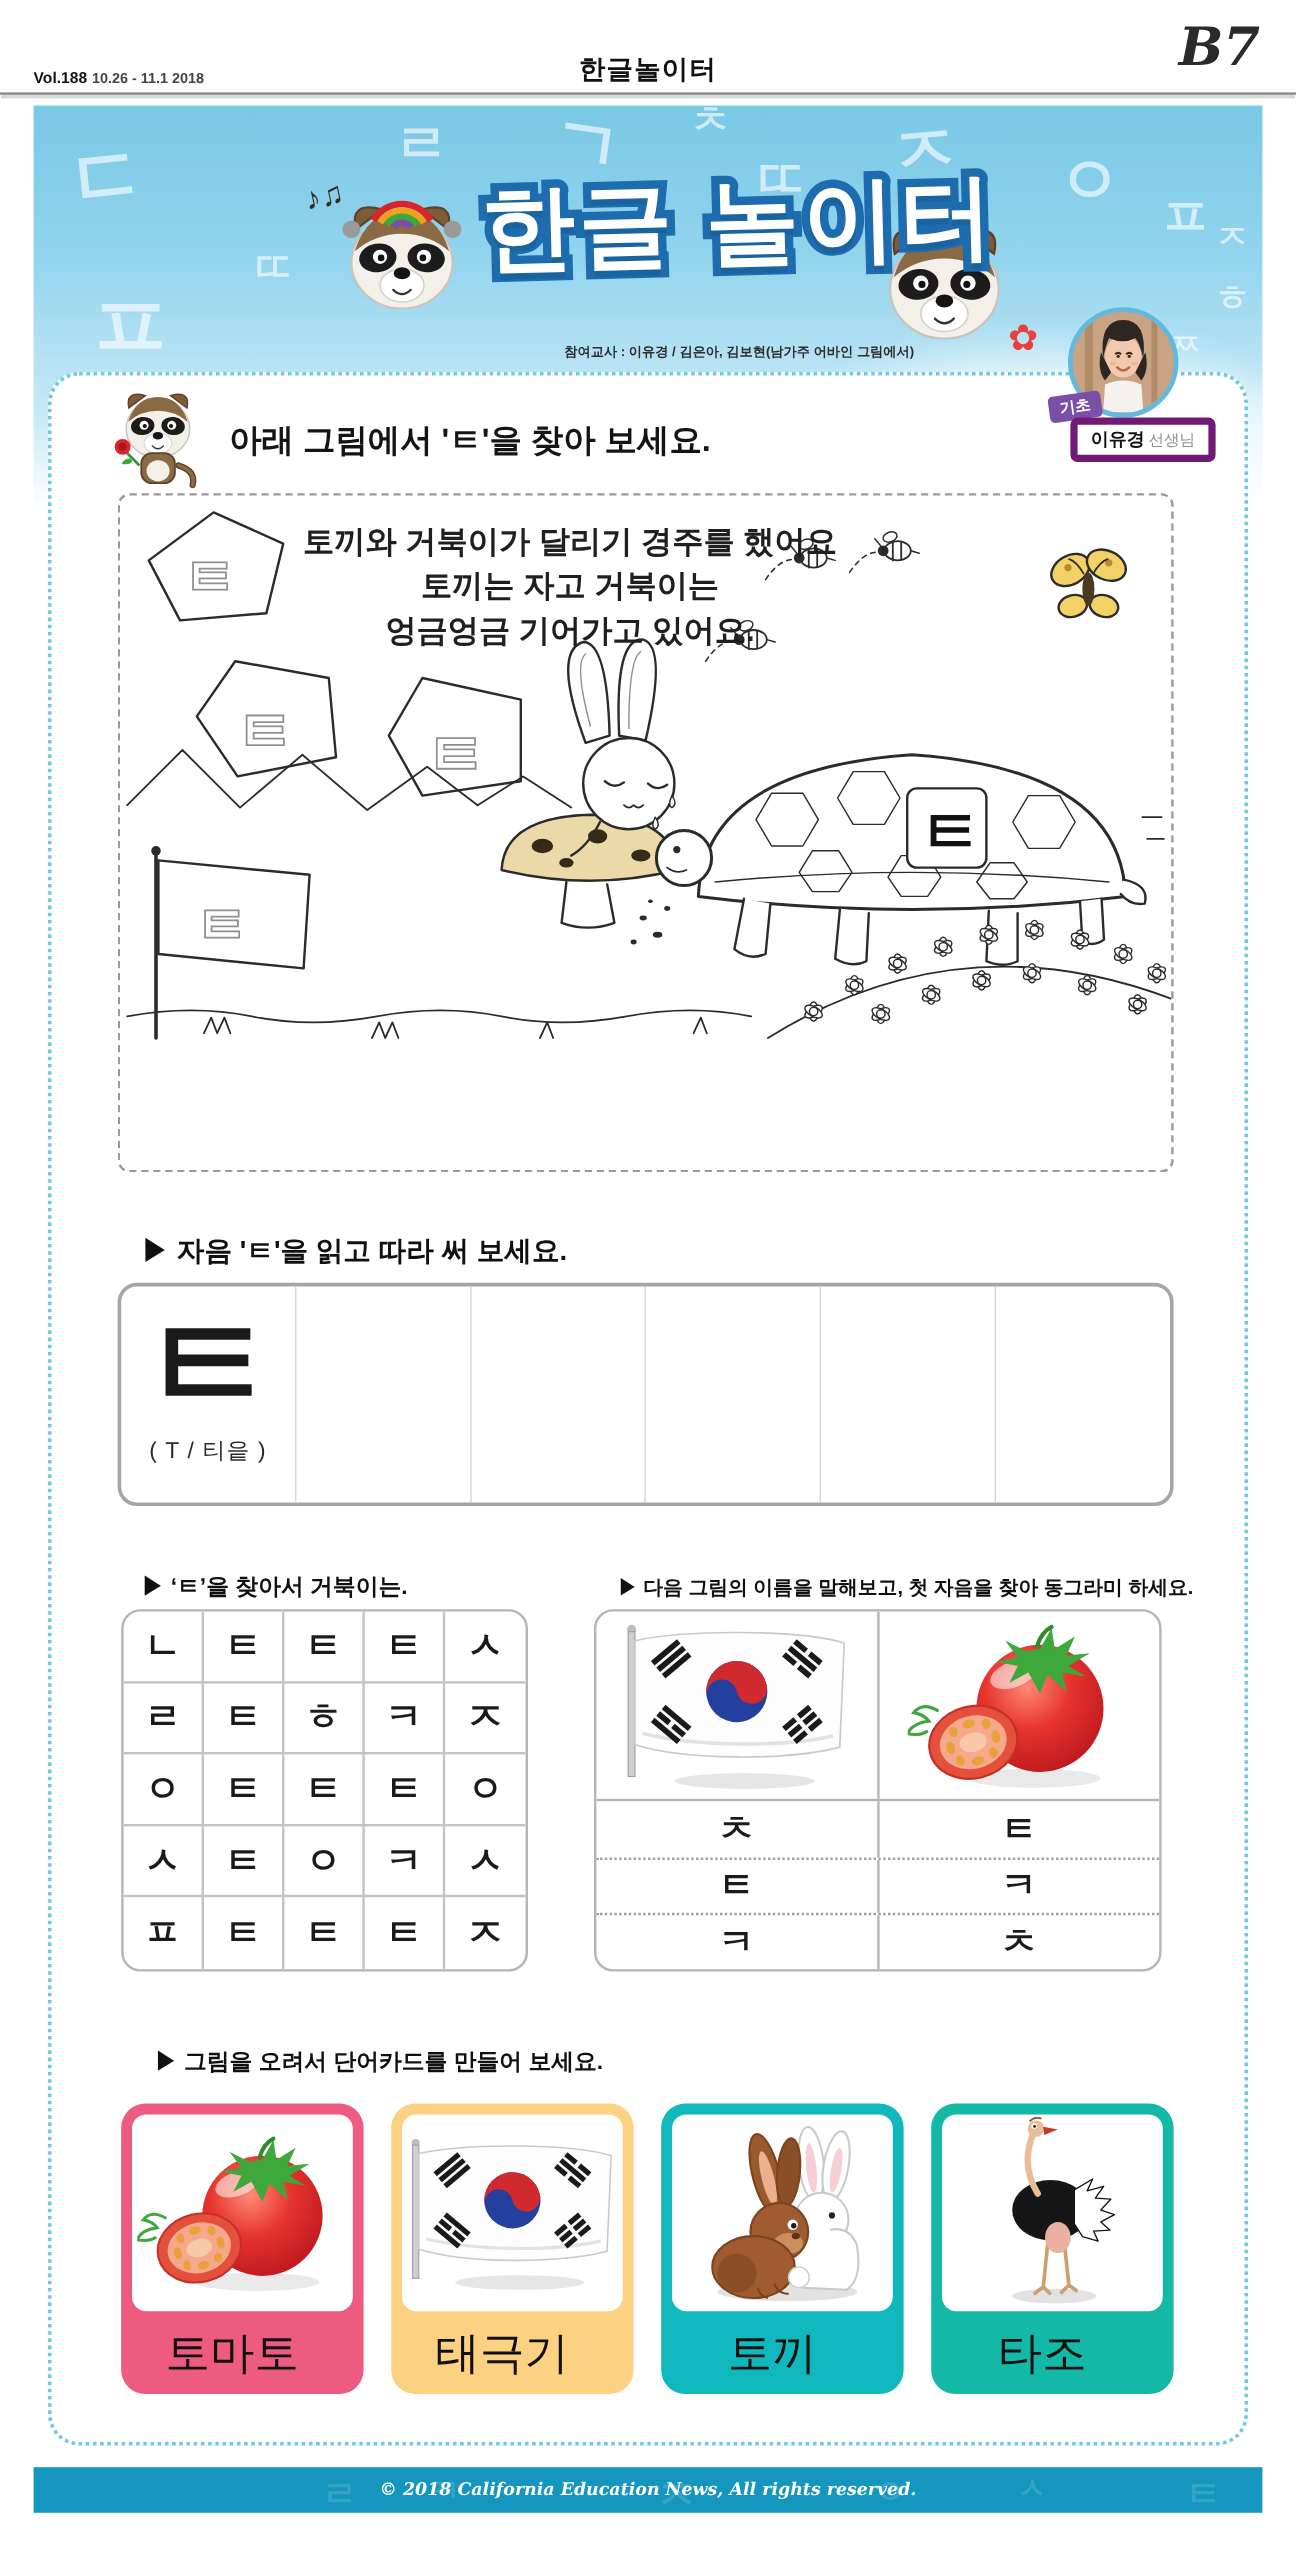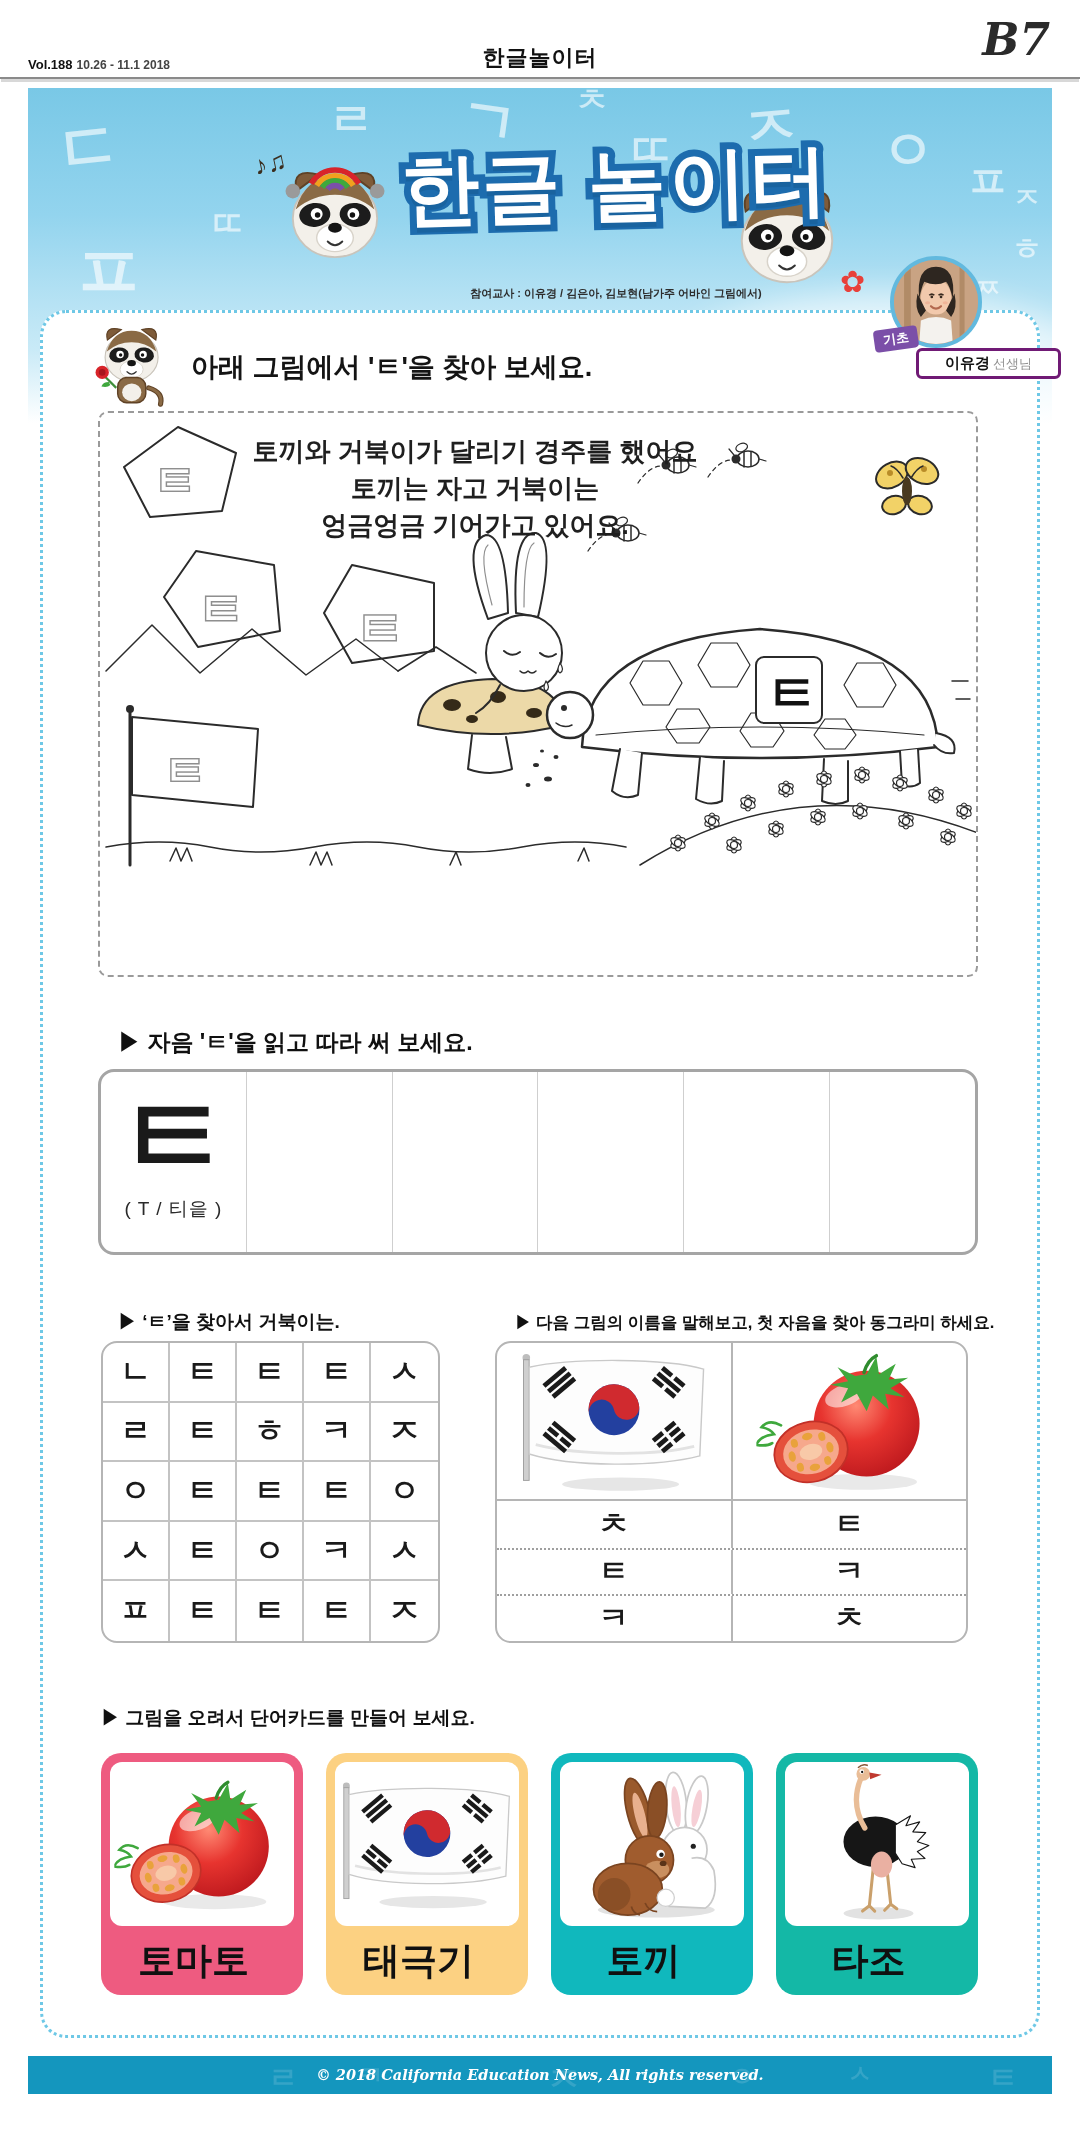--- a/index.html
+++ b/index.html
@@ -34,22 +34,22 @@
         font-size:11px; font-weight:600; color:#2d2d2d; }
   .notes { position:absolute; font-size:26px; color:#3a2d1e; transform:rotate(-12deg); }
   .flower-glyph { position:absolute; font-size:30px; color:#e8403a; }
 
   
   #badge-photo { position:absolute; left:862px; top:168px; width:92px; height:92px; border-radius:50%;
         border:4px solid #62b9de; overflow:hidden; background:#caa383; z-index:6; }
   #badge-level { position:absolute; left:846px; top:240px; background:#7b4fa8; color:#fff;
         font-size:13px; font-weight:800; padding:2px 9px; border-radius:4px;
         transform:rotate(-8deg); z-index:7; }
-  #badge-name { position:absolute; left:888px; top:260px; background:#fff; border:3px solid #701a75;
-        border-radius:6px; padding:3px 26px; z-index:7; white-space:nowrap; }
+  #badge-name { position:absolute; left:864px; top:260px; background:#fff; border:6px solid #701a75;
+        border-radius:6px; padding:3px 11px; z-index:7; white-space:nowrap; }
   #badge-name .nm { font-size:15px; font-weight:800; color:#111; }
   #badge-name .sfx { font-size:13px; color:#909090; margin-left:3px; }
 
   
   #card { position:absolute; left:12px; top:222px; width:1000px; height:1728px; background:#fff;
           border:3px dotted #6ec8e6; border-radius:26px; z-index:2; }
 
   .sec-header { position:absolute; font-weight:700; color:#101010; white-space:nowrap;margin-left:20px; }
 
   #instr-text { position:absolute; left:148px; top:36px; font-size:27px; font-weight:600; color:#141414; }
@@ -88,21 +88,21 @@
   #rtable .lcell { flex:1; display:flex; align-items:center; justify-content:center;
                    font-size:30px; font-weight:800; color:#1a1a1a; }
   #rtable .lcell + .lcell { border-left:2px solid #b5b5b5; }
 
   
   .wcard { position:absolute; top:1440px; width:202px; height:242px; border-radius:20px; }
   .wcard .wimg { position:absolute; left:9px; top:9px; width:184px; height:164px;
                  background:#fff; border-radius:12px; display:flex; align-items:center; justify-content:center;
                  overflow:hidden; }
   .wcard .wlabel { position:absolute; left:0; right:17px; bottom:0; height:68px; display:flex;
-                   align-items:center; justify-content:center; font-size:37px; font-weight:700; color:#101010; }
+                   align-items:center; justify-content:center; font-size:37px; font-weight:400; color:#101010; }
 
   
   #footer { position:absolute; left:0; top:1968px; width:1024px; height:38px; background:#1496be; overflow:hidden; }
   #footer .copy { position:relative; z-index:2; display:block; text-align:center; line-height:38px;
                   color:#fff; font-family:"DejaVu Serif", serif; font-style:italic; font-size:14.5px; font-weight:600; }
   .ftL { position:absolute; top:2px; font-weight:900; color:rgba(255,255,255,.14); z-index:1; }
 
   svg text { font-family:"Liberation Sans", sans-serif; }
   .hollow { font-weight:800; fill:#fff; stroke:#8f8f8f; stroke-width:3px; paint-order:stroke; }
 </style>
@@ -639,21 +639,21 @@
         <div class="lrow">
           <div class="lcell">ㅌ</div>
           <div class="lcell">ㅋ</div>
         </div>
         <div class="lrow">
           <div class="lcell">ㅋ</div>
           <div class="lcell">ㅊ</div>
         </div>
       </div>
 
-      <div class="sec-header" style="left:38px; top:1392px; font-size:19px;">▶ 그림을 오려서 단어카드를 만들어 보세요.</div>
+      <div class="sec-header" style="left:66px; top:1392px; font-size:19px;">▶ 그림을 오려서 단어카드를 만들어 보세요.</div>
 
       <div class="wcard" style="left: 58px; background-color: rgb(238, 91, 128);">
         <div class="wimg">
           <svg width="176" height="142" viewBox="0 0 210 170">
               <use href="#sym-tomato"></use>
             </svg>
         </div>
         <div class="wlabel">토마토</div>
       </div>
       <div class="wcard" style="left: 283px; background-color: rgb(252, 209, 130);">

